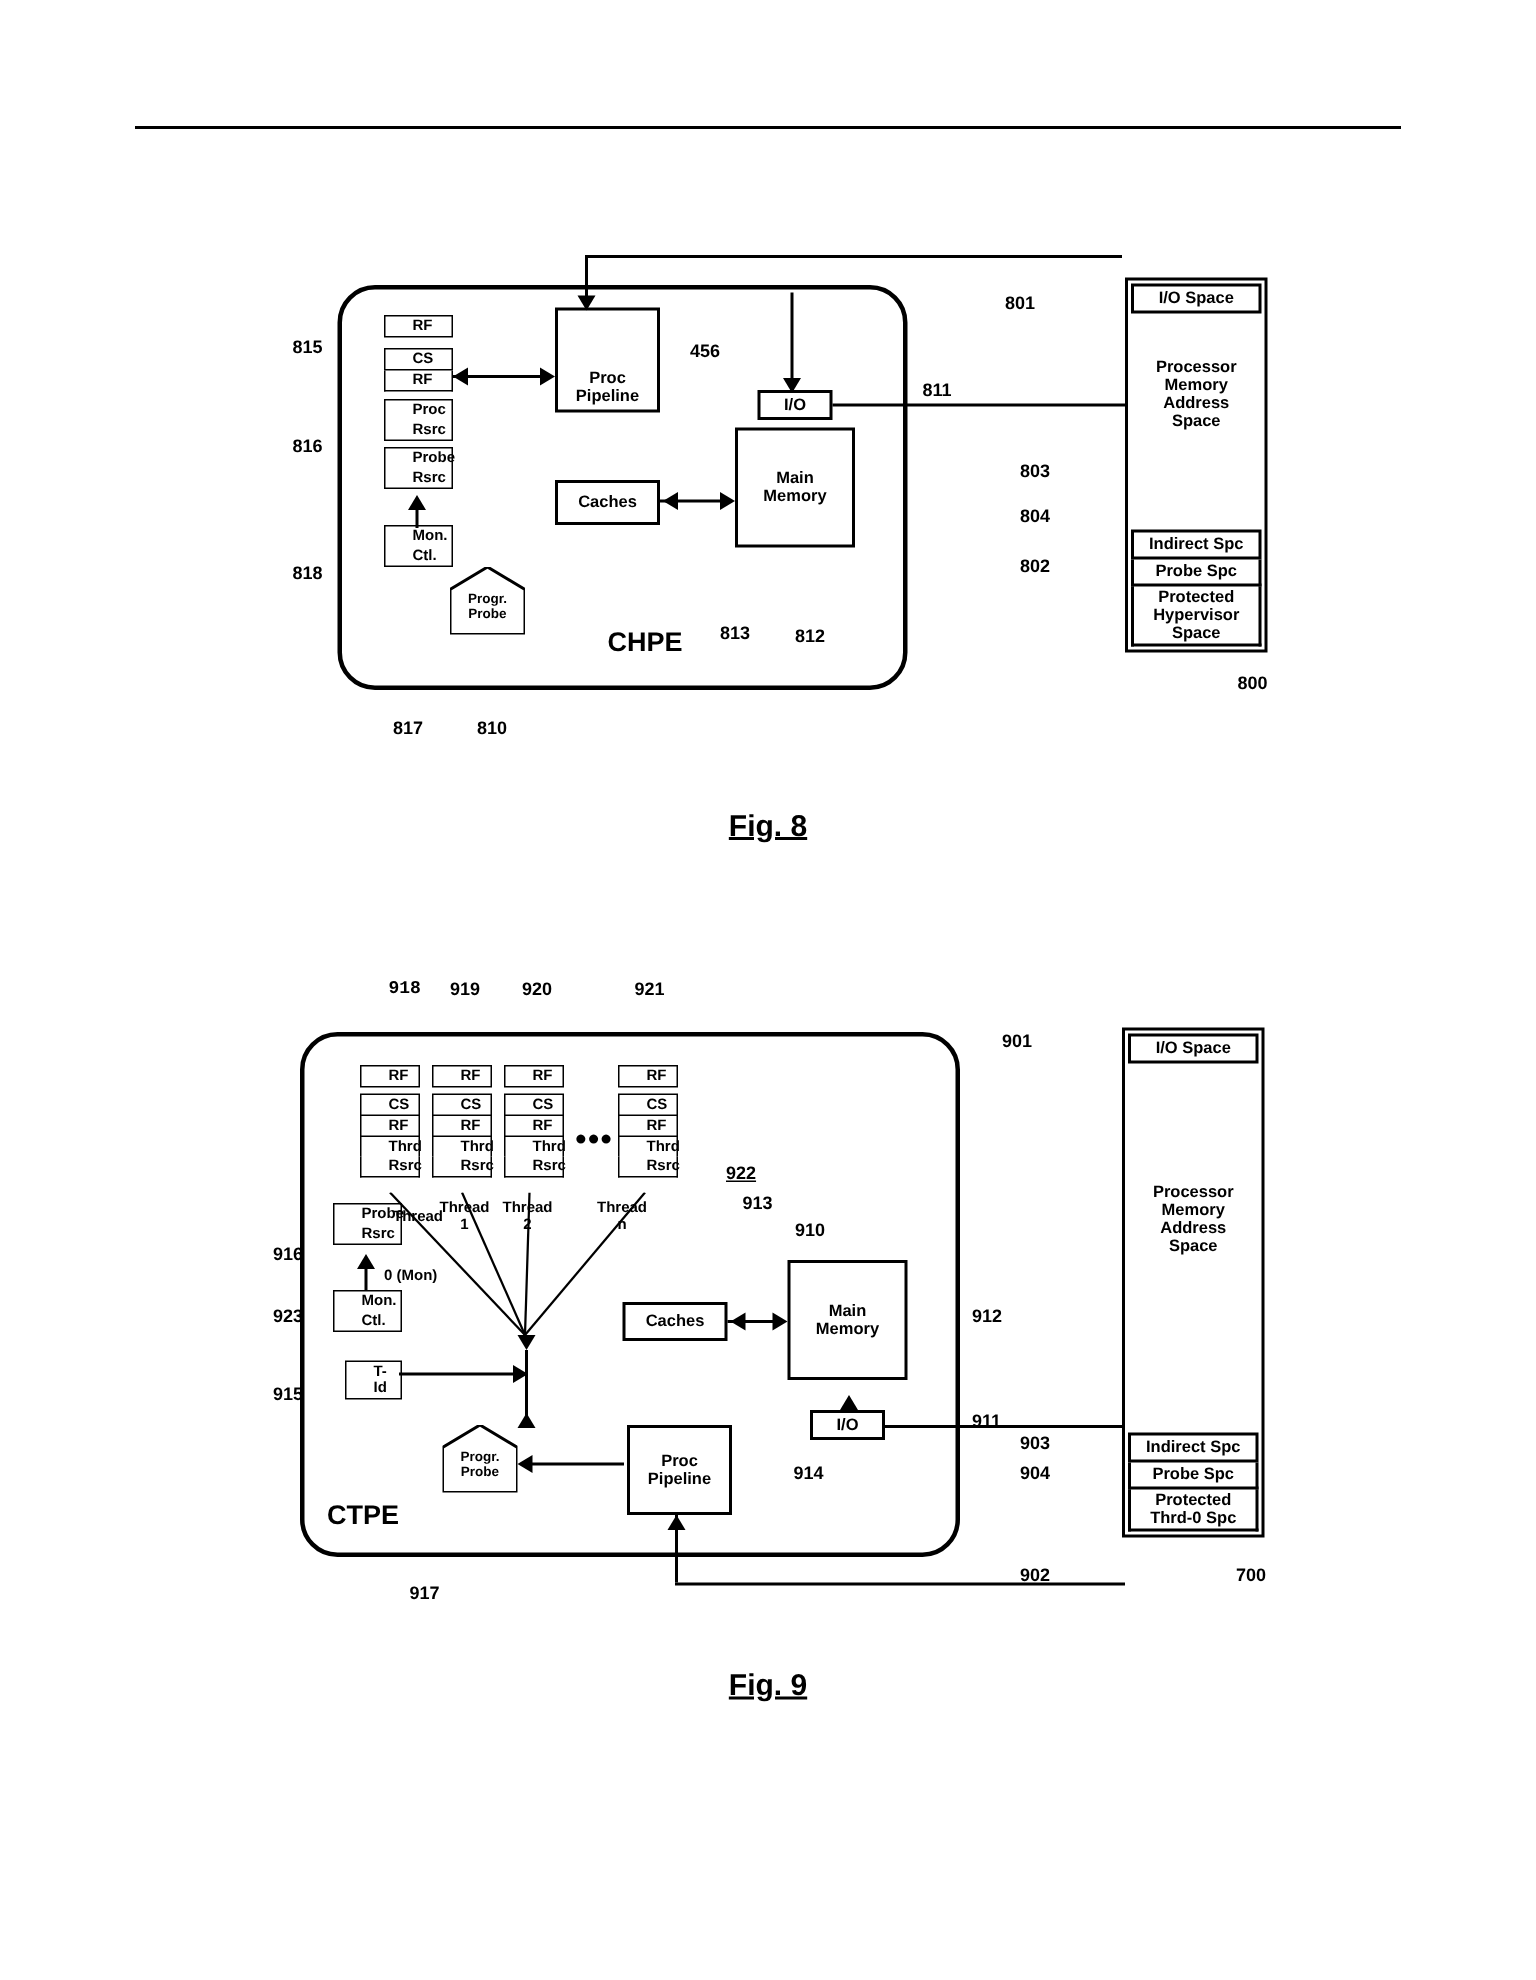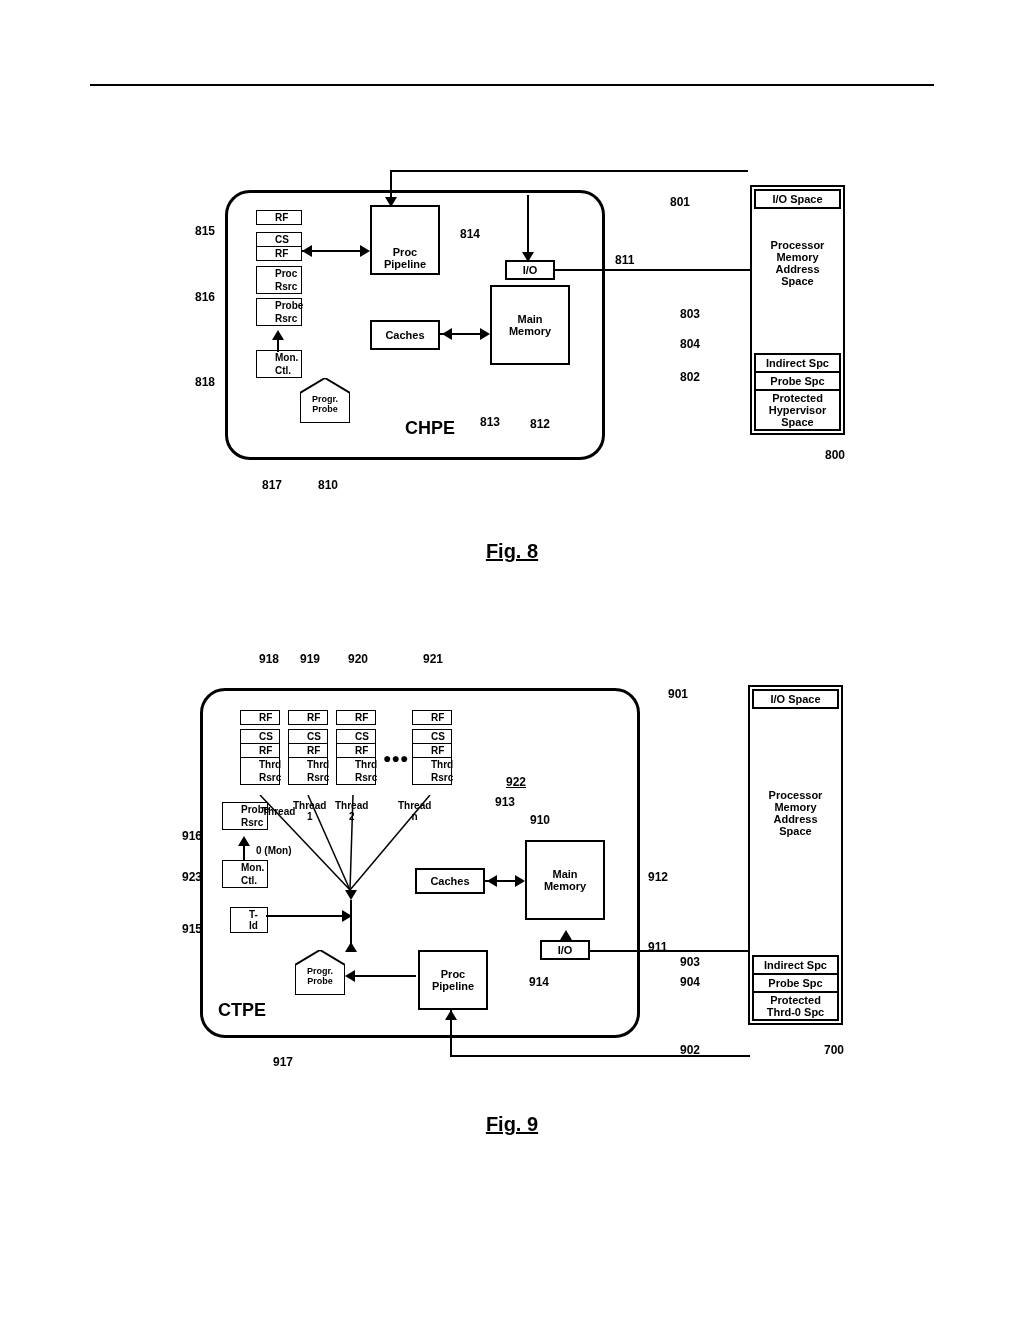--- a/index.html
+++ b/index.html
@@ -104,21 +104,21 @@
           <div>Space</div>
         </div>
       </div>
     </div>
 
     <div class="label" style="left:195px; top:224px;">815</div>
     <div class="label" style="left:195px; top:290px;">816</div>
     <div class="label" style="left:195px; top:375px;">818</div>
     <div class="label" style="left:262px; top:478px;">817</div>
     <div class="label" style="left:318px; top:478px;">810</div>
-    <div class="label" style="left:460px; top:227px;">814</div>
+    <div class="label" style="left:460px; top:227px;">456</div>
     <div class="label" style="left:480px; top:415px;">813</div>
     <div class="label" style="left:530px; top:417px;">812</div>
     <div class="label" style="left:615px; top:253px;">811</div>
     <div class="label" style="left:670px; top:195px;">801</div>
     <div class="label" style="left:680px; top:307px;">803</div>
     <div class="label" style="left:680px; top:337px;">804</div>
     <div class="label" style="left:680px; top:370px;">802</div>
     <div class="label" style="left:825px; top:448px;">800</div>
 
     <div class="line-h" style="left:440px; top:333px; width:42px;"></div>
@@ -246,29 +246,29 @@
       <div style="position:absolute; bottom:2px; left:2px; right:2px;">
         <div class="mem-title">Indirect Spc</div>
         <div class="mem-title" style="border-top:none">Probe Spc</div>
         <div class="mem-title" style="border-top:none; padding:1px;">
           <div>Protected</div>
           <div>Thrd-0 Spc</div>
         </div>
       </div>
     </div>
 
-    <div class="label" style="left:259px; top:652px;">918</div>
+    <div class="label" style="left:259px; top:652px;font-family:Liberation Mono, monospace;">918</div>
     <div class="label" style="left:300px; top:652px;">919</div>
     <div class="label" style="left:348px; top:652px;">920</div>
     <div class="label" style="left:423px; top:652px;">921</div>
     <div class="label" style="left:182px; top:807px;margin-top:22px;">916</div>
     <div class="label" style="left:182px; top:870px;">923</div>
     <div class="label" style="left:182px; top:922px;">915</div>
     <div class="label" style="left:273px; top:1055px;">917</div>
-    <div class="label" style="left:506px; top:775px;text-decoration:underline;">922</div>
+    <div class="label" style="left:484px; top:775px;text-decoration:underline;">922</div>
     <div class="label" style="left:495px; top:795px;">913</div>
     <div class="label" style="left:530px; top:813px;">910</div>
     <div class="label" style="left:529px; top:975px;">914</div>
     <div class="label" style="left:648px; top:870px;">912</div>
     <div class="label" style="left:648px; top:940px;">911</div>
     <div class="label" style="left:668px; top:687px;">901</div>
     <div class="label" style="left:680px; top:955px;">903</div>
     <div class="label" style="left:680px; top:975px;">904</div>
     <div class="label" style="left:680px; top:1043px;">902</div>
     <div class="label" style="left:824px; top:1043px;">700</div>

